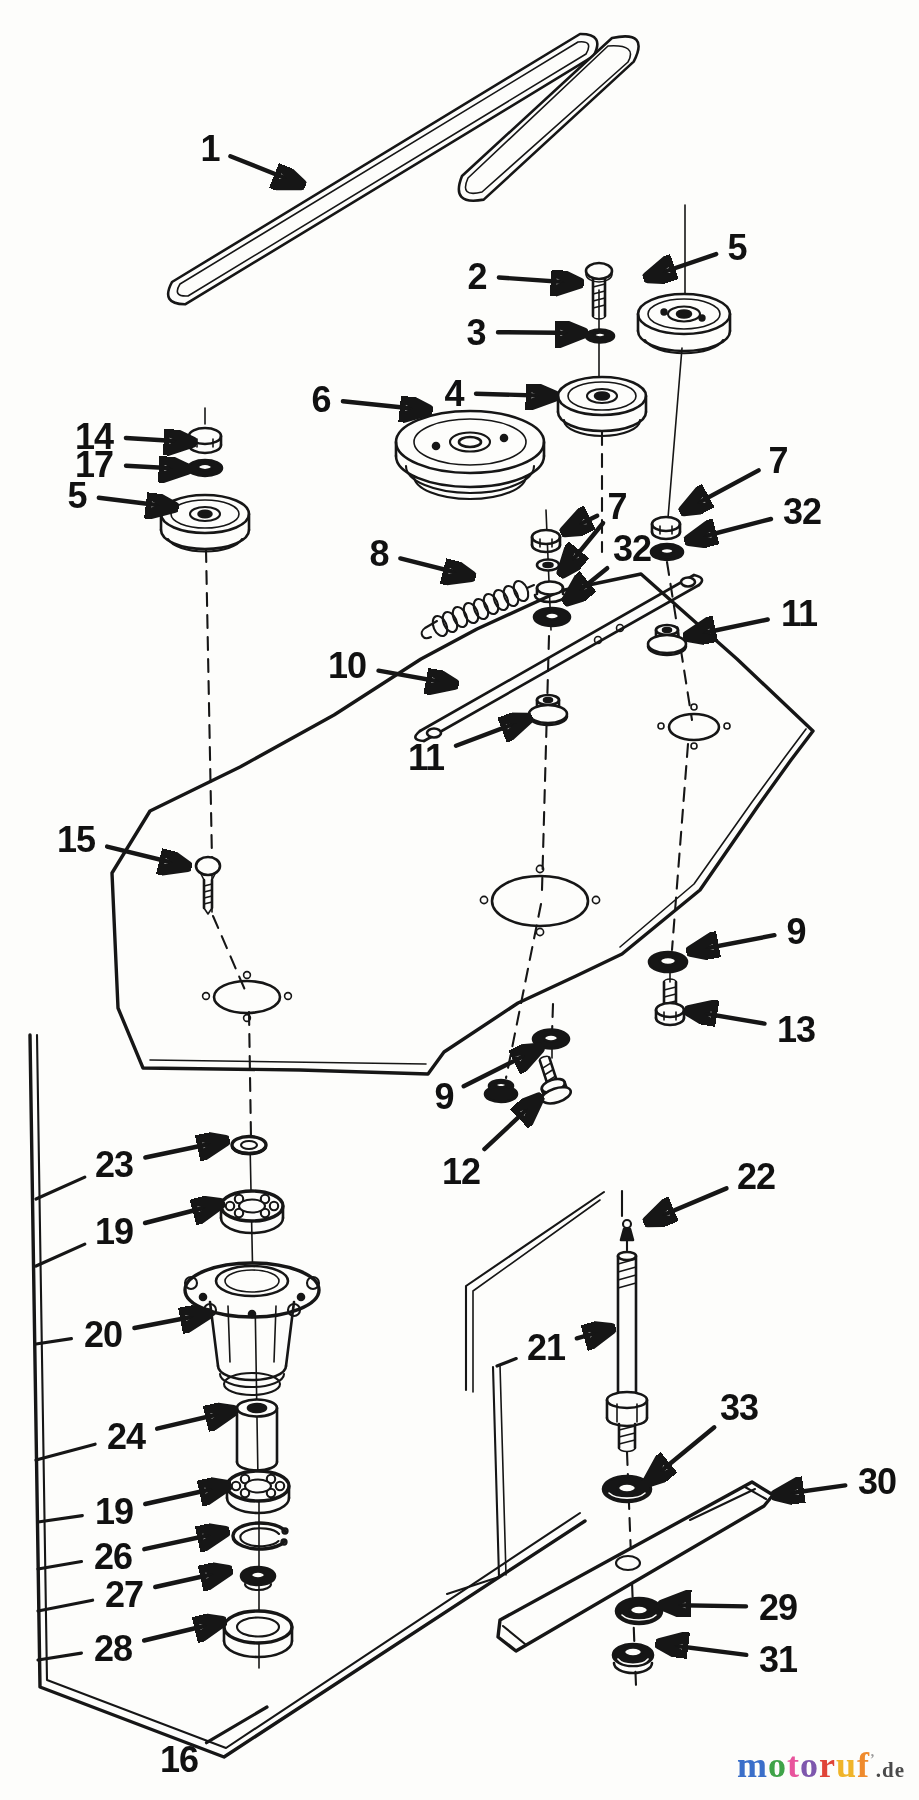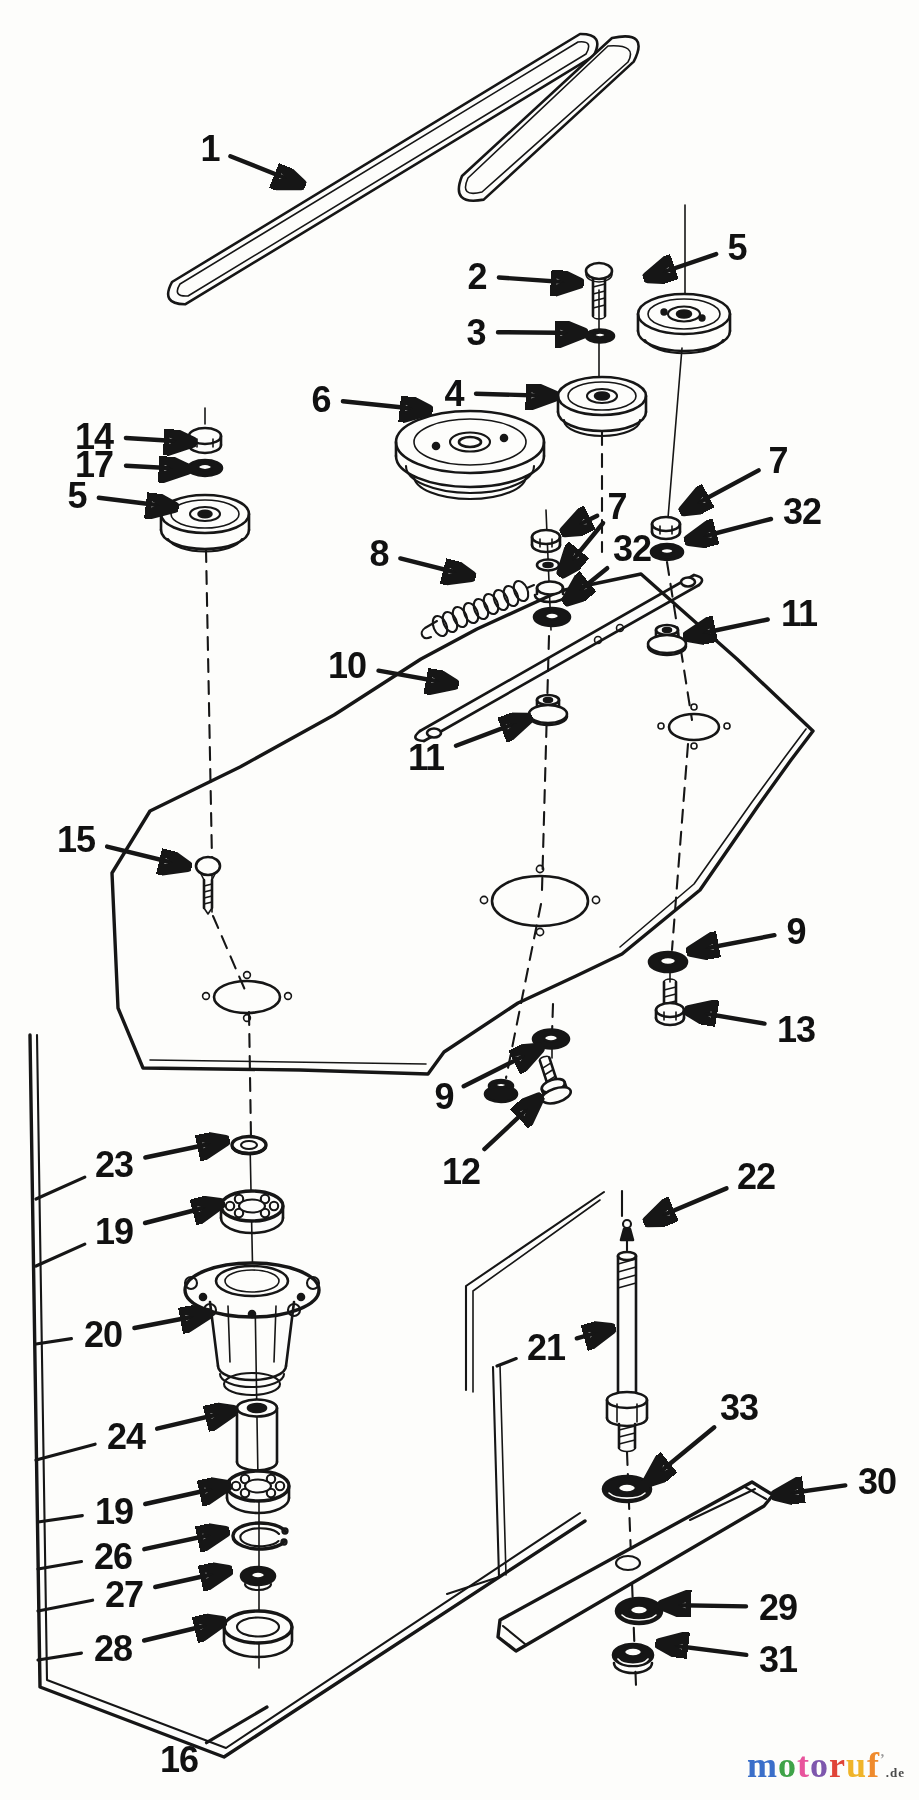--- a/index.html
+++ b/index.html
@@ -14,21 +14,21 @@
   .thin{stroke-width:1.6;}
   .med{stroke-width:2.1;}
   .hv{stroke-width:3.4;}
   .dash{stroke-width:2.1;stroke-dasharray:13 9;}
   .arrow{stroke-width:4.4;}
   .leader{stroke-width:3.2;}
   .lbl{font:700 36px "Liberation Sans",sans-serif;fill:#111;stroke:none;
        text-anchor:middle;dominant-baseline:central;letter-spacing:-1px;}
   #logo{position:absolute;right:14px;top:1744px;font-family:"Liberation Serif",serif;
         font-weight:700;font-size:36px;letter-spacing:1px;white-space:nowrap;}
-  #logo .sfx{font-size:13px;font-weight:700;}
+  #logo .sfx{font-size:21px;font-weight:700;}
   #logo .mk{font-size:14px;vertical-align:super;}
 </style>
 </head>
 <body>
 
 <div id="canvas">
 <svg width="919" height="1800" viewBox="0 0 919 1800">
   <defs>
     <marker id="ah" markerWidth="7.5" markerHeight="6" refX="6.2" refY="2.6" orient="auto" markerUnits="strokeWidth">
       <path d="M0,0 L6.5,2.6 L0,5.2 Z" fill="#111" stroke="none"></path>

